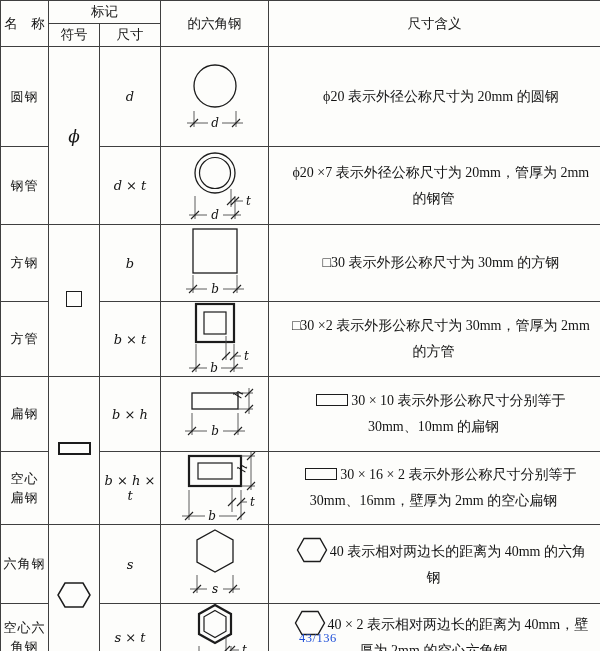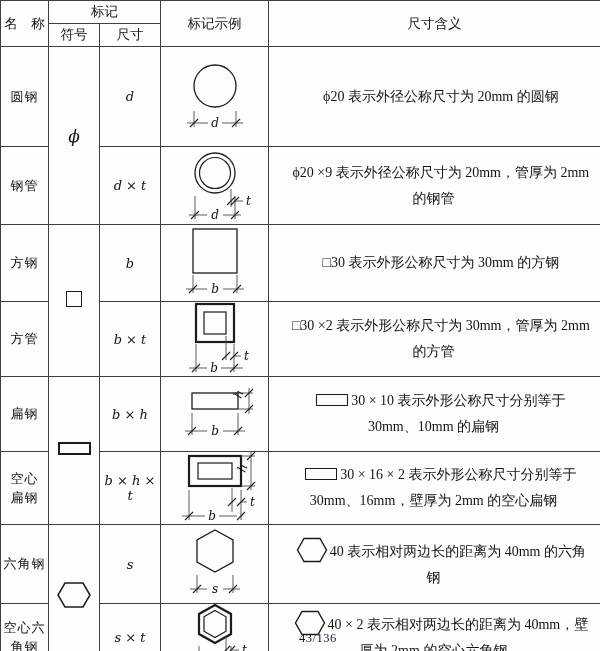--- a/index.html
+++ b/index.html
@@ -51,21 +51,21 @@
         <col style="width:51px">
         <col style="width:61px">
     <col style="width:108px">
         <col style="width:332px">
   </colgroup>
 
   <tbody>
         <tr class="hr1">
     <td rowspan="2">名　称</td>
     <td colspan="2">标记</td>
-    <td rowspan="2">标记示例</td>
+    <td rowspan="2">的六角钢</td>
     <td rowspan="2">尺寸含义</td>
   </tr>
   <tr class="hr2">
     <td>符号</td>
     <td>尺寸</td>
   </tr>
 
   <tr style="height:100px">
     <td class="name">圆钢</td>
     <td rowspan="2">
@@ -104,21 +104,21 @@
         <line class="dim" x1="70" y1="52" x2="78" y2="52"></line>
         <text class="dlab" x="81" y="56">t</text>
         <line class="dim" x1="24" y1="66" x2="42" y2="66"></line>
         <line class="dim" x1="58" y1="66" x2="76" y2="66"></line>
         <line class="tick" x1="26" y1="70" x2="34" y2="62"></line>
         <line class="tick" x1="66" y1="70" x2="74" y2="62"></line>
         <text class="dlab" x="50" y="70" text-anchor="middle">d</text>
       </svg>
     </td>
     <td class="example">
-      <p>ϕ20 ×9 表示外径公称尺寸为 20mm，管厚为 2mm 的钢管</p>
+      <p>ϕ20 ×7 表示外径公称尺寸为 20mm，管厚为 2mm 的钢管</p>
     </td>
   </tr>
 
   <tr style="height:77px">
     <td class="name">方钢</td>
     <td rowspan="2">
       <span class="sq-outline"></span>
     </td>
     <td class="sizecell">b</td>
     <td>
@@ -277,14 +277,14 @@
     </td>
     <td class="example">
       <p><svg class="hex-inline" width="32" height="26" viewBox="0 0 32 26">
                 <polygon points="8,1.5 24,1.5 30.5,13 24,24.5 8,24.5 1.5,13" fill="none" stroke="#1c1c1c" stroke-width="1.4"></polygon>
               </svg><span>40 × 2 表示相对两边长的距离为 40mm，壁厚为 2mm 的空心六角钢</span></p>
     </td>
   </tr>
 </tbody>
     </table>
 
-<div class="page-num" style="color: #0f172a;">43/136</div>
+<div class="page-num" style="color: #1d4ed8;">43/136</div>
 </div>
 
 </body></html>

